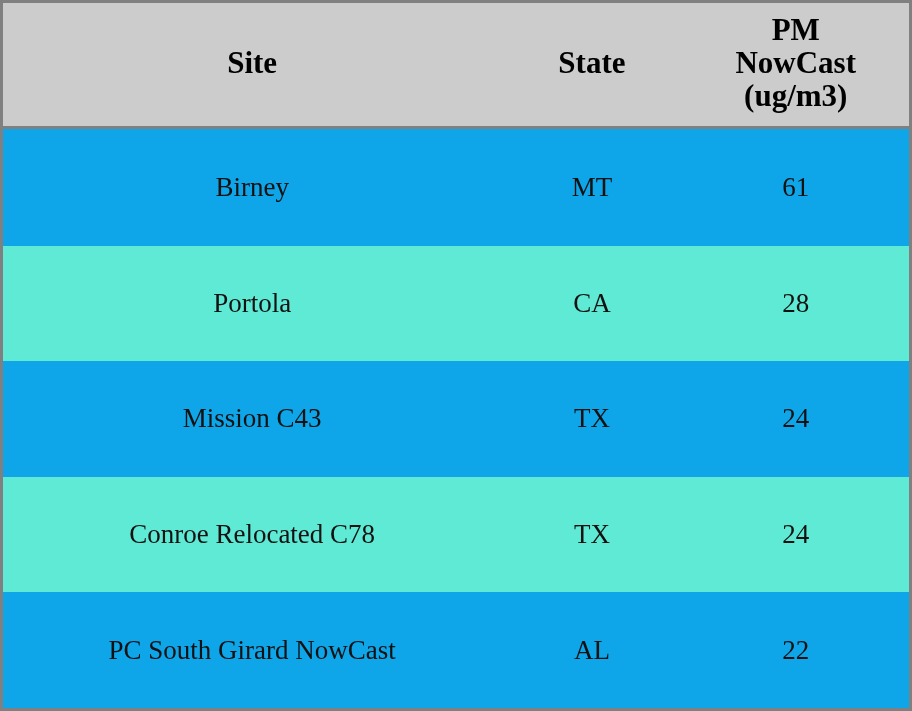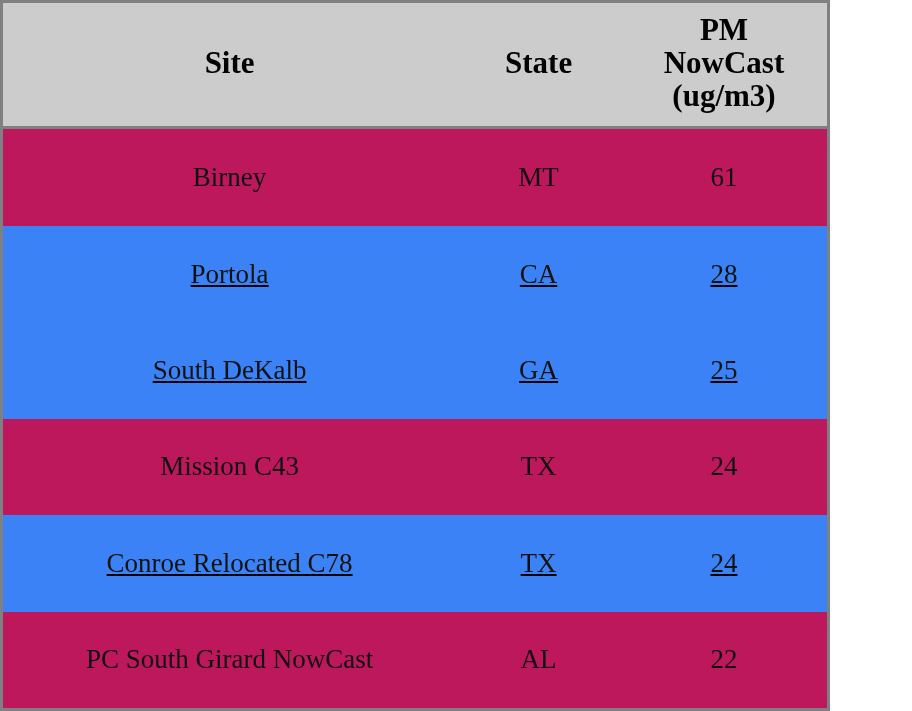--- a/index.html
+++ b/index.html
@@ -8,21 +8,21 @@
     background: #ffffff;
   }
   body {
     width: 912px;
     height: 711px;
     font-family: "Liberation Serif", serif;
     overflow: hidden;
   }
   .table-frame {
     box-sizing: border-box;
-    width: 830px;
+    width: 912px;
     height: 711px;
     border: 3px solid #808080;
     background: #ffffff;
   }
   table.data-table {
     border-collapse: collapse;
     width: 100%;
     height: 100%;
     table-layout: fixed;
   }
@@ -47,22 +47,22 @@
   }
   tbody td {
     text-align: center;
     vertical-align: middle;
     font-size: 27px;
     height: 58px;
     padding: 0 4px;
     color: #111111;
     border: none;
   }
-  tbody tr.row-odd { background: #be185d; }
-  tbody tr.row-even { background: #3b82f6; text-decoration: underline; }
+  tbody tr.row-odd { background: #0ea5e9; }
+  tbody tr.row-even { background: #5eead4; }
   .hdr-line { display: block; }
 </style>
 </head>
 <body>
 
 <div class="table-frame">
   <table class="data-table">
     <colgroup>
       <col class="col-site">
       <col class="col-state">
@@ -87,25 +87,20 @@
       <tr class="row-odd">
         <td>Birney</td>
         <td>MT</td>
         <td>61</td>
       </tr>
       <tr class="row-even">
         <td>Portola</td>
         <td>CA</td>
         <td>28</td>
       </tr>
-      <tr class="row-even">
-        <td>South DeKalb</td>
-        <td>GA</td>
-        <td>25</td>
-      </tr>
       <tr class="row-odd">
         <td>Mission C43</td>
         <td>TX</td>
         <td>24</td>
       </tr>
       <tr class="row-even">
         <td>Conroe Relocated C78</td>
         <td>TX</td>
         <td>24</td>
       </tr>

